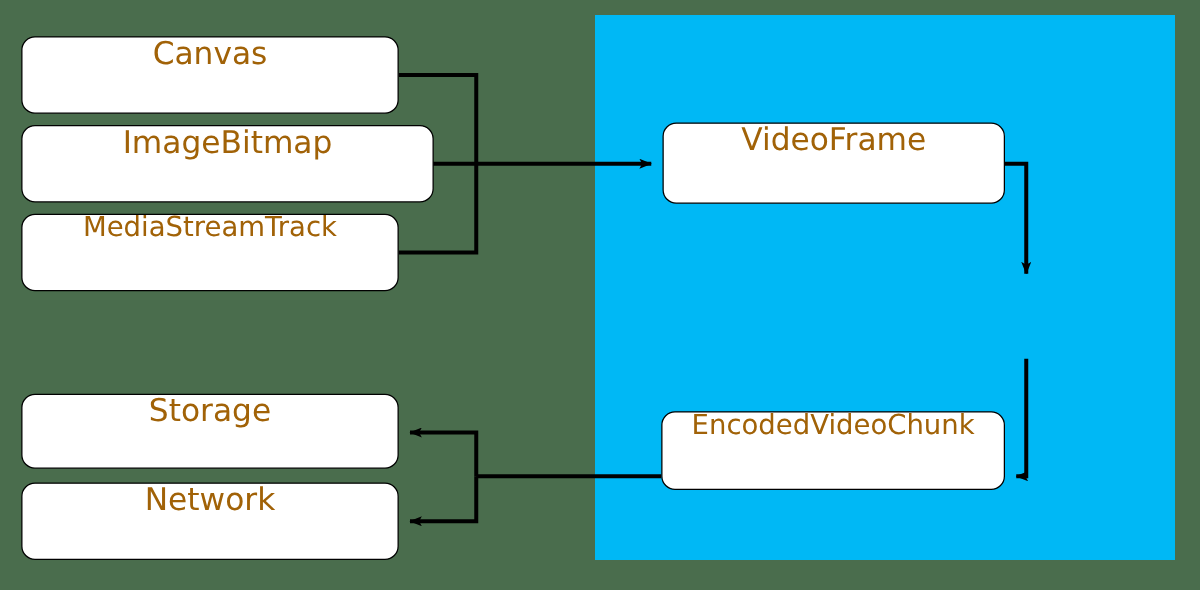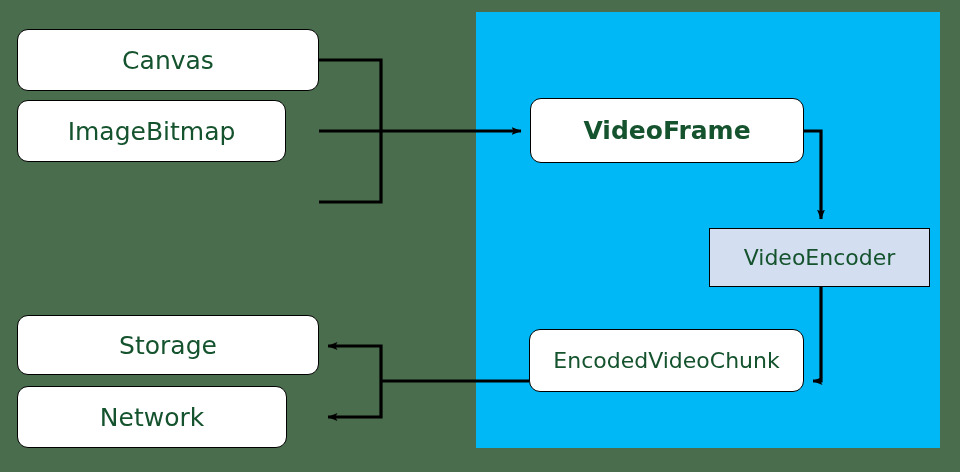--- a/index.html
+++ b/index.html
@@ -22,45 +22,44 @@
     position: absolute;
     left: 0;
     top: 0;
     width: 960px;
     height: 472px;
   }
   .node {
     position: absolute;
     box-sizing: border-box;
     display: flex;
-    align-items: center;
     justify-content: center;
     background: #ffffff;
     border: 1.6px solid #000000;
     border-radius: 11px;
-    color: #14532d;
+    color: #a16207;
     font-size: 25px;
     line-height: 1;
     letter-spacing: 0px;
     white-space: nowrap;
     z-index: 5;
   }
   .node.small-text { font-size: 22px; }
   .node.square {
     border-radius: 0;
     background: #d3dff0;
     border: 1.5px solid #000000;
   }
   
   #node-canvas          { left: 17px;  top: 29px;  width: 302px; height: 62px; }
-  #node-imagebitmap     { left: 17px;  top: 100px; width: 269px; height: 62px; }
+  #node-imagebitmap     { left: 17px;  top: 100px; width: 330px; height: 62px; }
   #node-mediastreamtrack{ left: 17px;  top: 171px; width: 302px; height: 62px; }
   #node-storage         { left: 17px;  top: 315px; width: 302px; height: 60px; }
-  #node-network         { left: 17px;  top: 386px; width: 270px; height: 62px; }
-  #node-videoframe      { left: 530px; top: 98px;  width: 274px; height: 65px; font-weight: bold; }
+  #node-network         { left: 17px;  top: 386px; width: 302px; height: 62px; }
+  #node-videoframe      { left: 530px; top: 98px;  width: 274px; height: 65px; }
   #node-videoencoder    { left: 709px; top: 228px; width: 221px; height: 59px; }
   #node-encodedvideochunk { left: 529px; top: 329px; width: 275px; height: 63px; }
 </style>
 </head>
 <body>
 
 <div id="diagram-root">
 
   <svg class="svg-layer" viewBox="0 0 960 472">
     <defs>
@@ -92,34 +91,34 @@
   </svg>
 
   <div class="node" id="node-canvas">
     <span>Canvas</span>
   </div>
 
   <div class="node" id="node-imagebitmap">
     <span>ImageBitmap</span>
   </div>
 
+  <div class="node small-text" id="node-mediastreamtrack">
+    <span>MediaStreamTrack</span>
+  </div>
 
   <div class="node" id="node-storage">
     <span>Storage</span>
   </div>
 
   <div class="node" id="node-network">
     <span>Network</span>
   </div>
 
   <div class="node" id="node-videoframe">
     <span>VideoFrame</span>
   </div>
 
-  <div class="node square small-text" id="node-videoencoder">
-    <span>VideoEncoder</span>
-  </div>
 
   <div class="node small-text" id="node-encodedvideochunk">
     <span>EncodedVideoChunk</span>
   </div>
 
 </div>
 
 </body></html>

